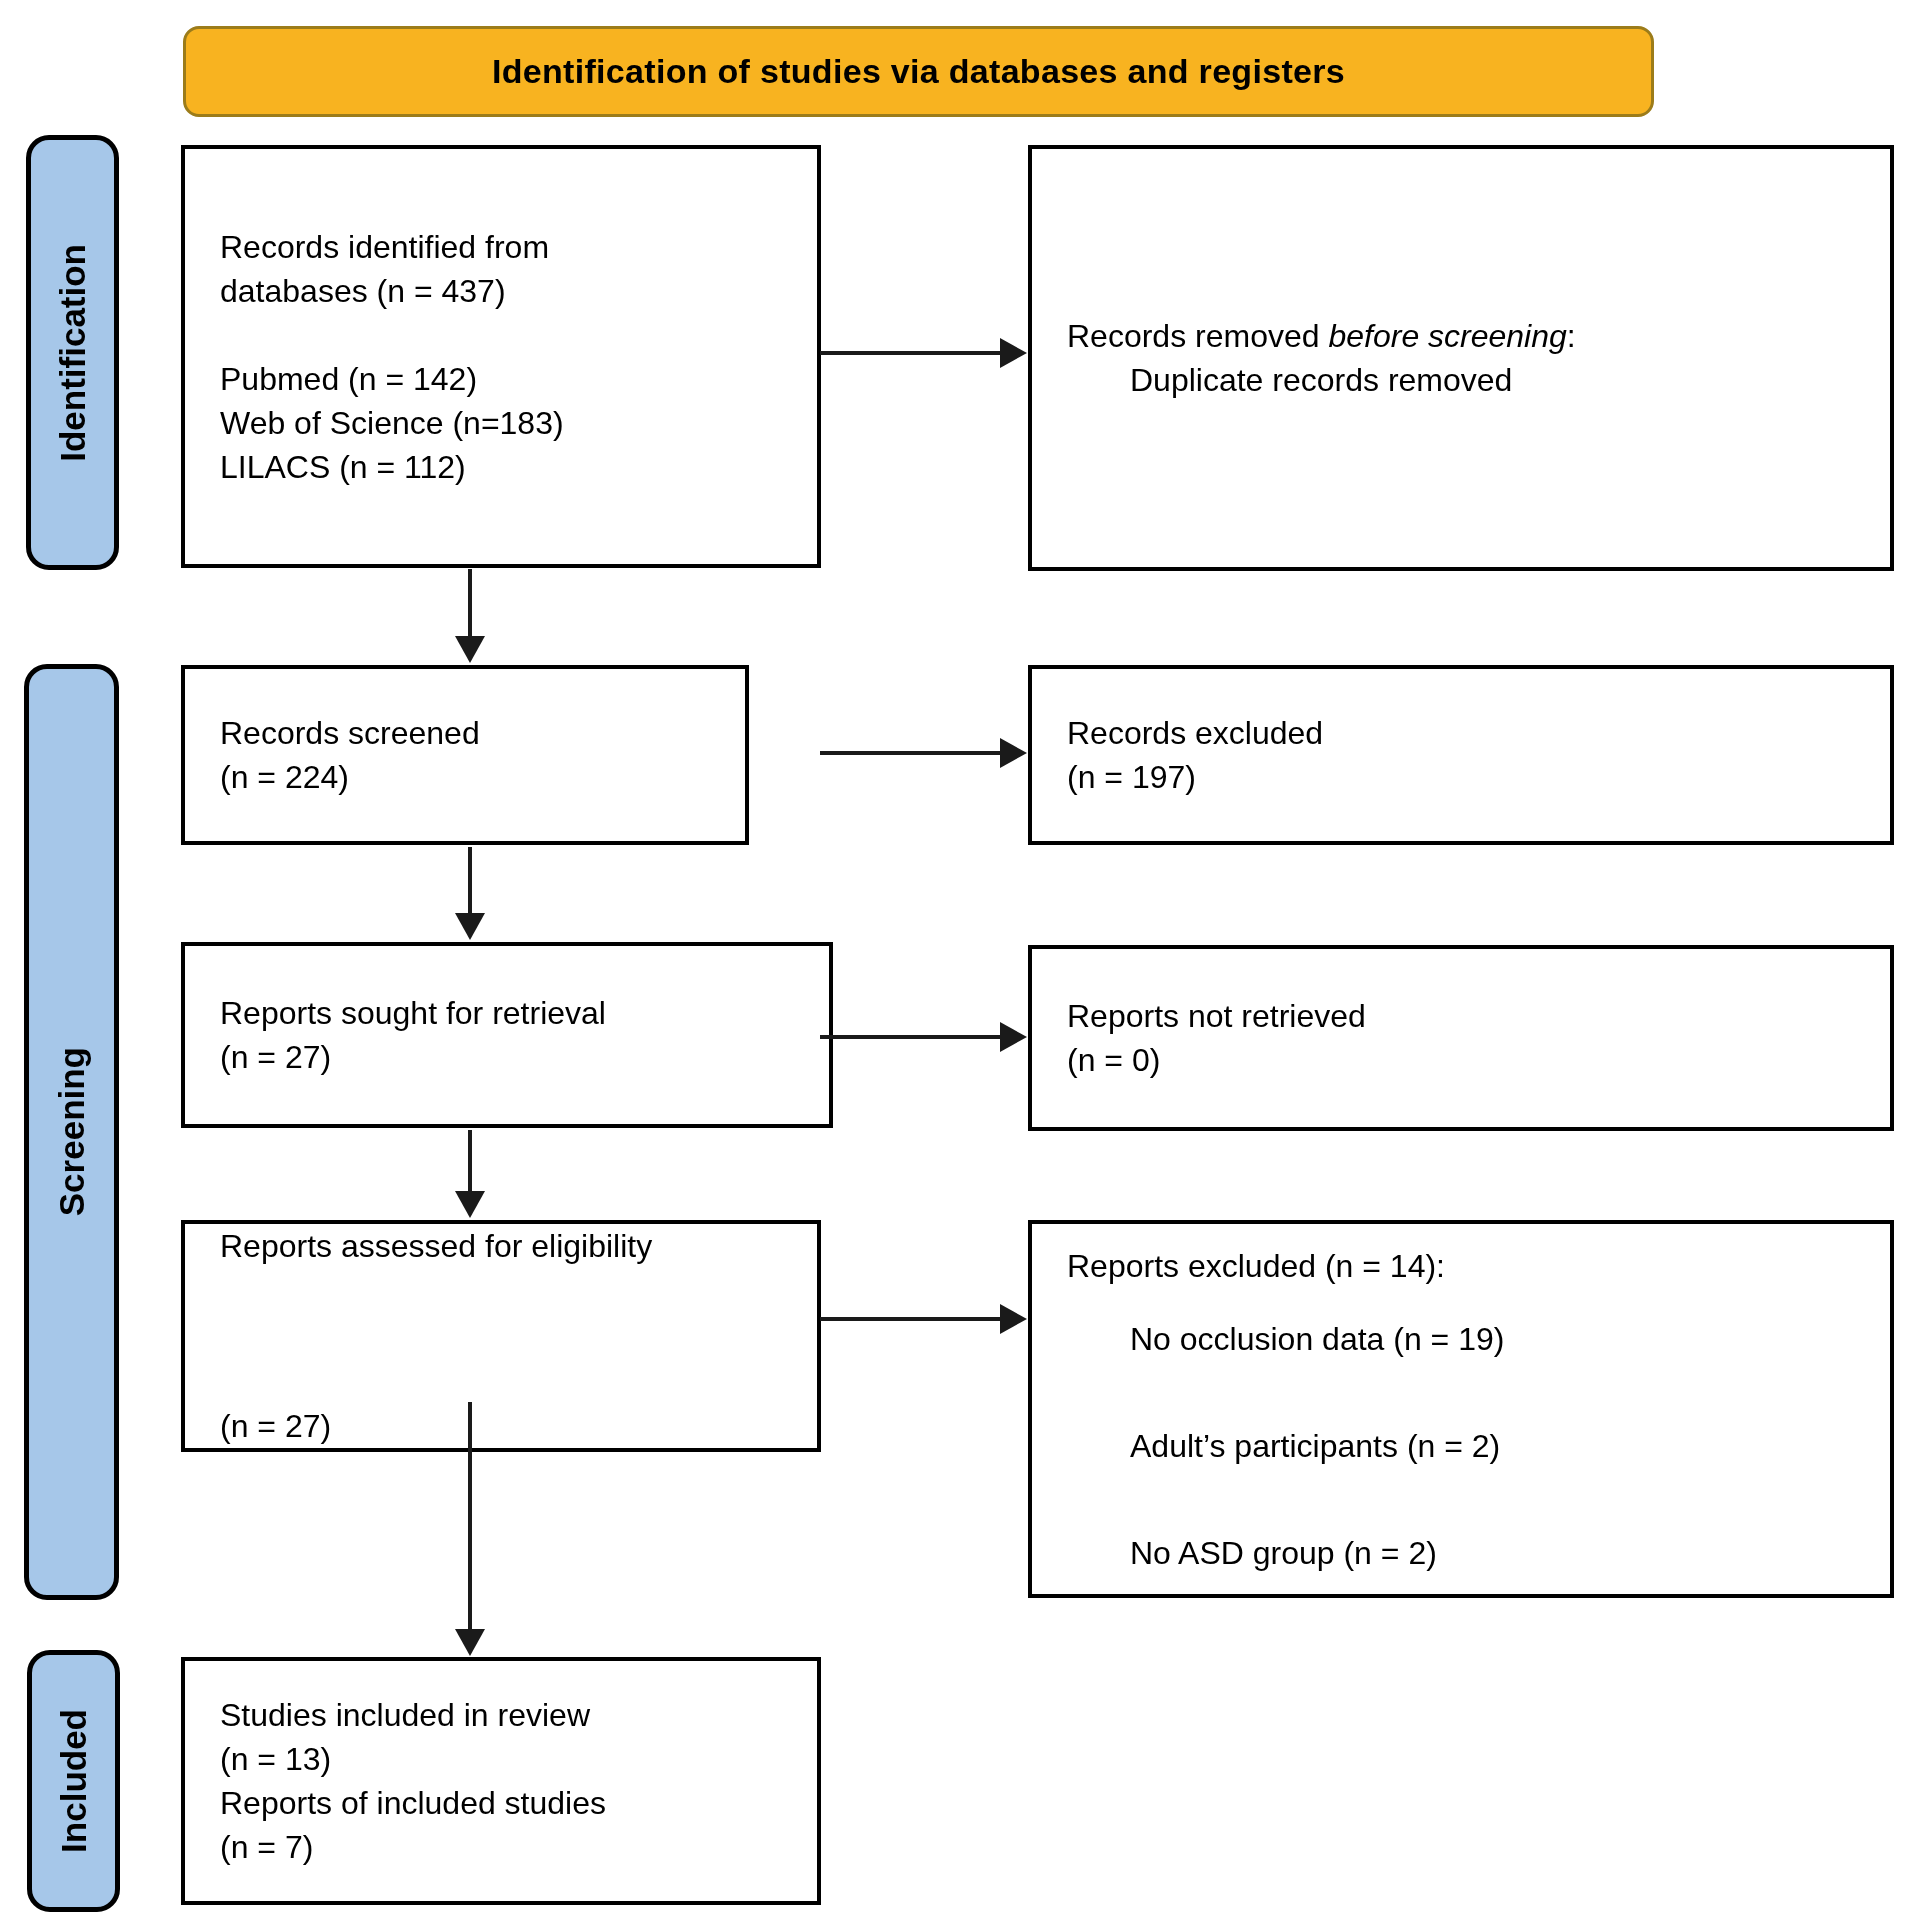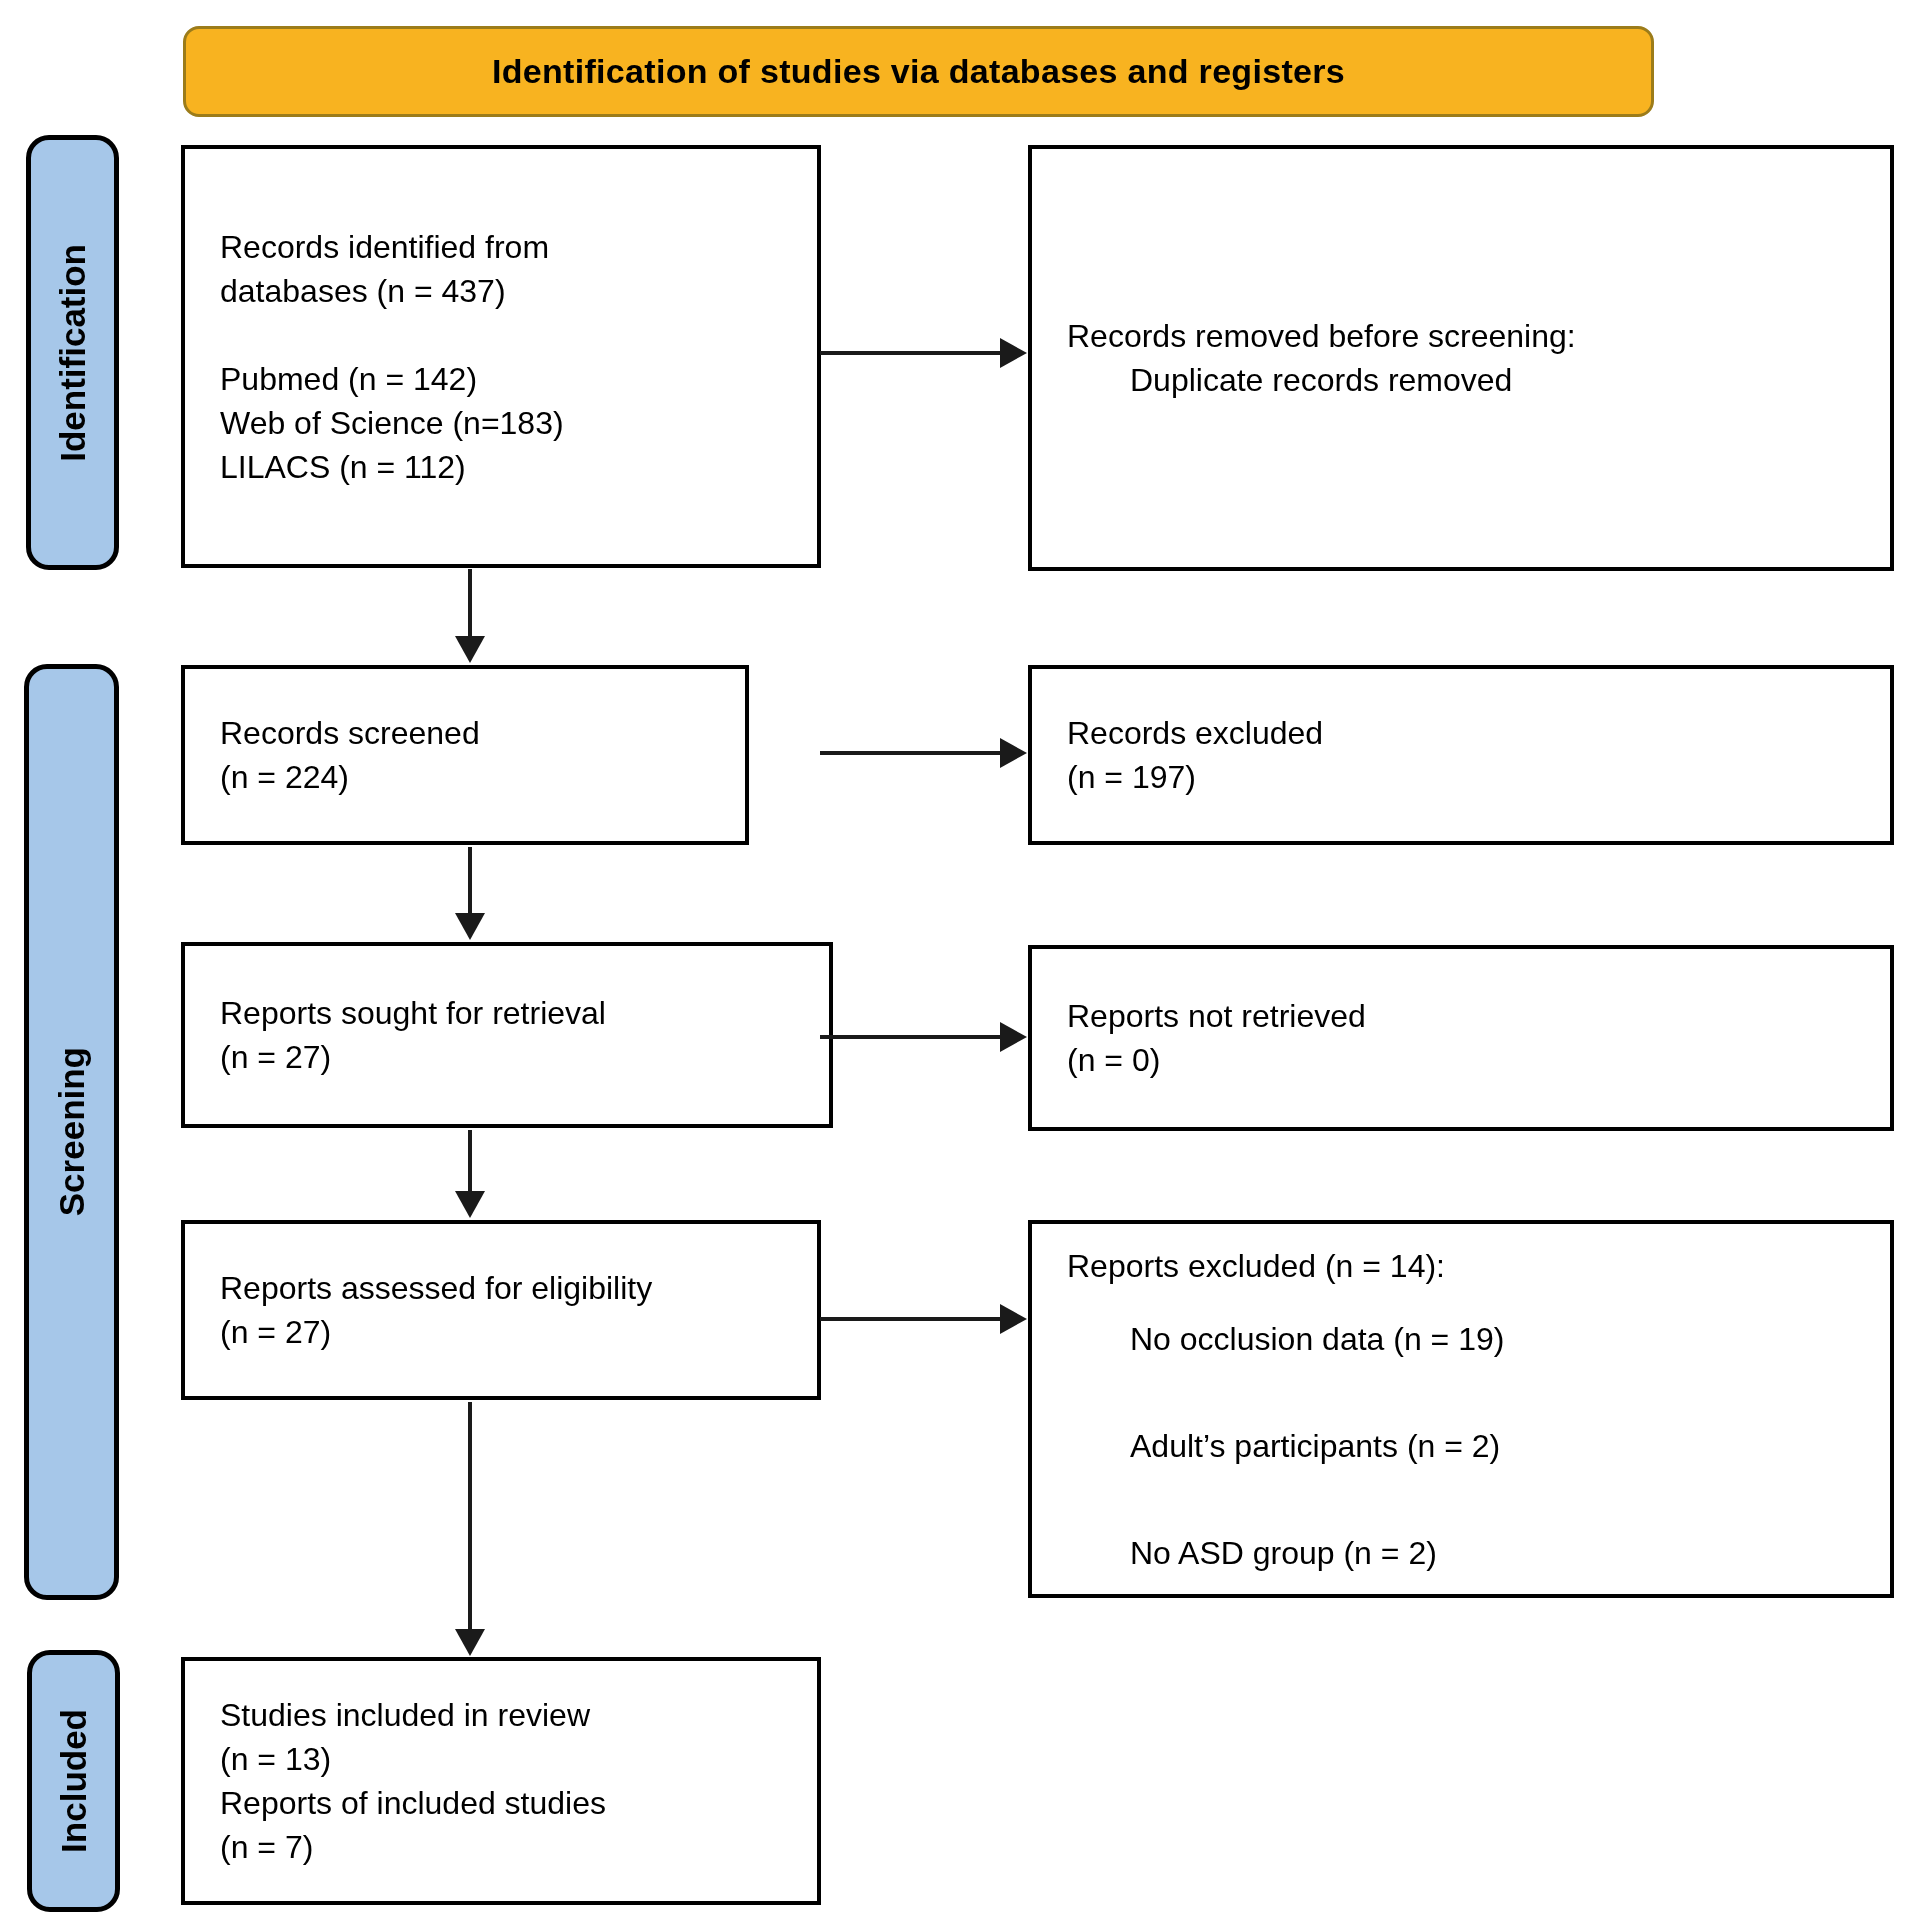--- a/index.html
+++ b/index.html
@@ -60,28 +60,28 @@
     line-height: 44px;
     padding-left: 35px;
     padding-right: 18.3px;
   }
   .box-identified        { left: 181px;  top: 145px;  width: 640px; height: 423px; }
   .box-removed           { left: 1028px; top: 145px;  width: 866px; height: 426px; }
   .box-screened          { left: 181px;  top: 665px; width: 568px; height: 180px; }
   .box-records-excluded  { left: 1028px; top: 665px; width: 866px; height: 180px; }
   .box-sought            { left: 181px;  top: 942px; width: 652px; height: 186px; }
   .box-not-retrieved     { left: 1028px; top: 945px; width: 866px; height: 186px; }
-  .box-assessed          { left: 181px;  top: 1220px; width: 640px; height: 180px; }
+  .box-assessed          { left: 181px;  top: 1220px; width: 640px; height: 232px; justify-content: space-between; }
   .box-reports-excluded  { left: 1028px; top: 1220px; width: 866px; height: 378px; gap: 29px; }
   .box-included          { left: 181px;  top: 1657px; width: 640px; height: 248px; }
 
   .spacer { height: 44px; }
   .indent { padding-left: 63px; }
   .gap-top { margin-top: 34px; }
-  .em { }
+  .em { font-style: italic; }
 
   
   .arrow-right {
     position: absolute;
     height: 3.7px;
     background: #1a1a1a;
   }
   .arrow-right::after {
     content: '';
     position: absolute;

